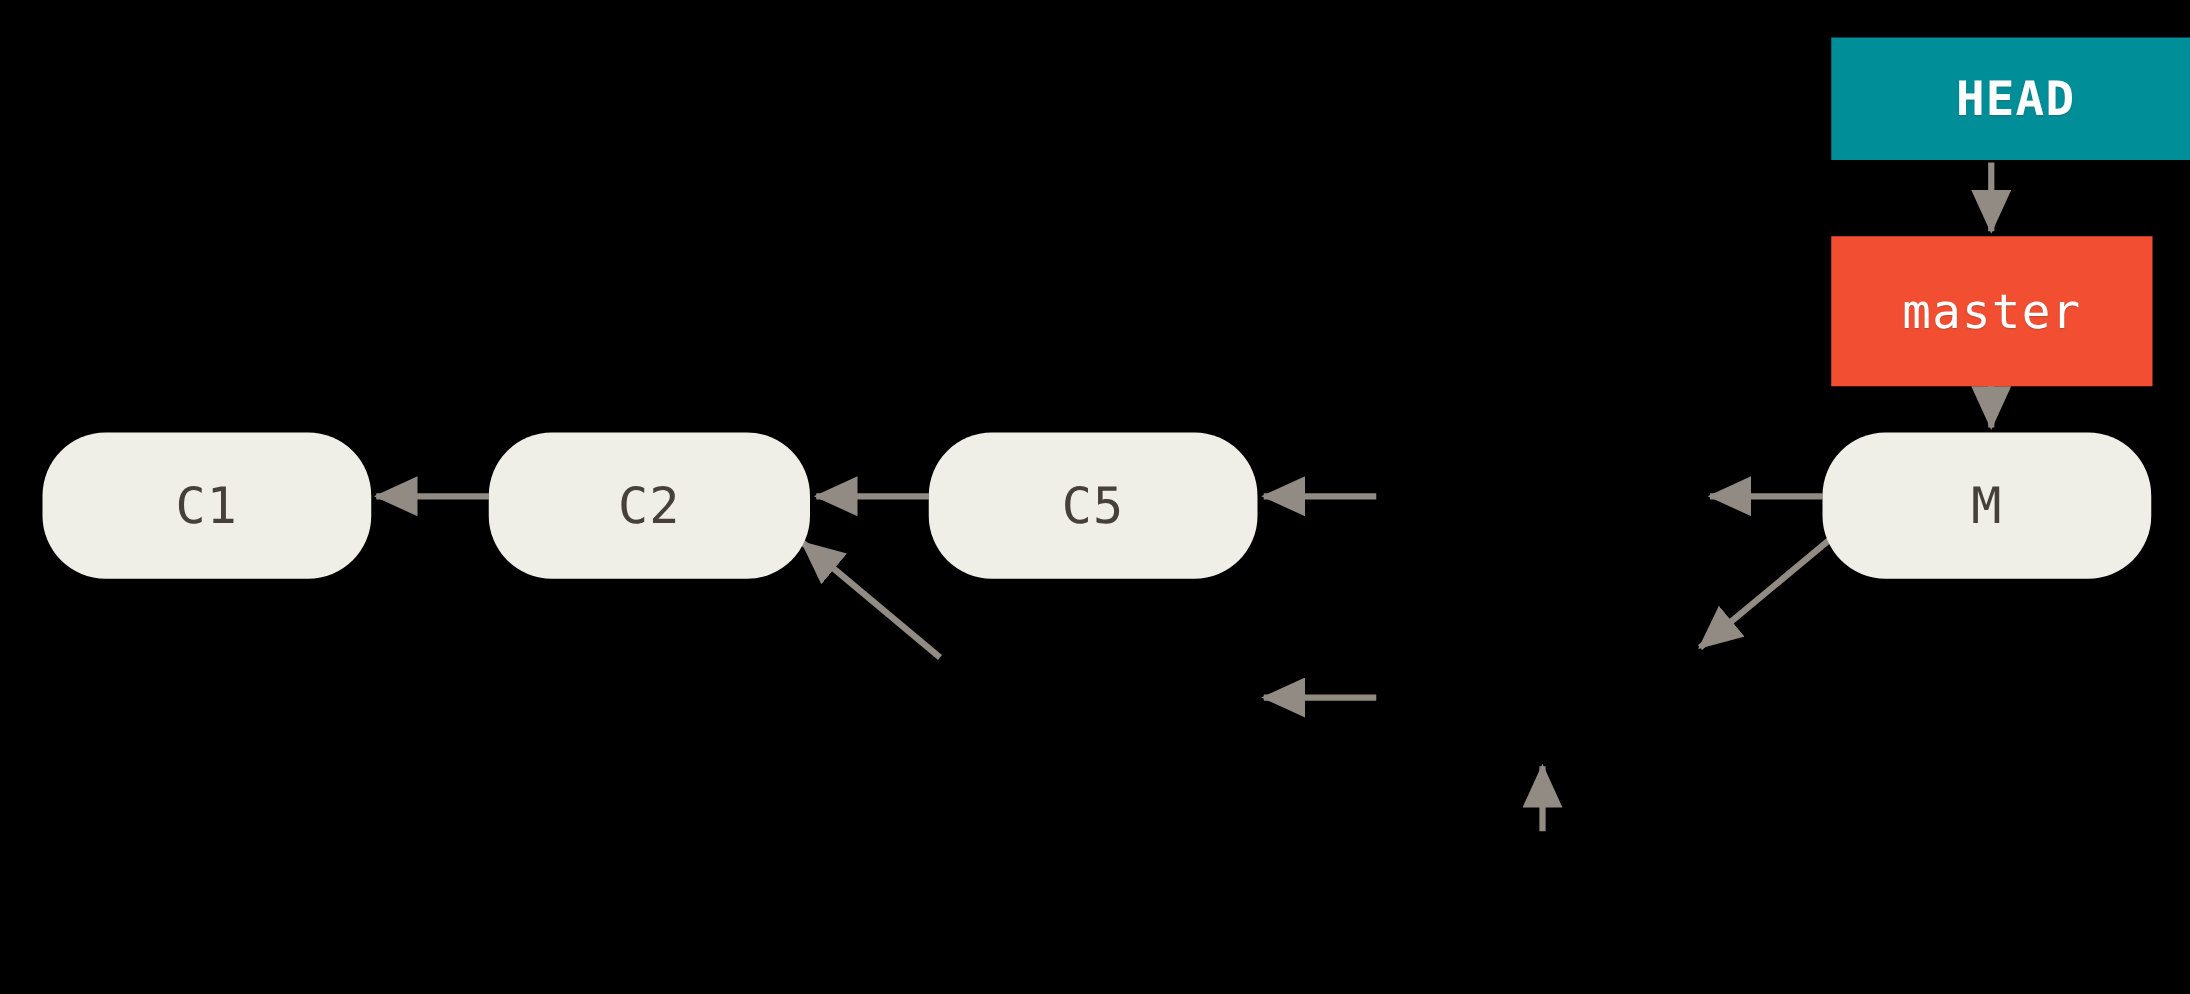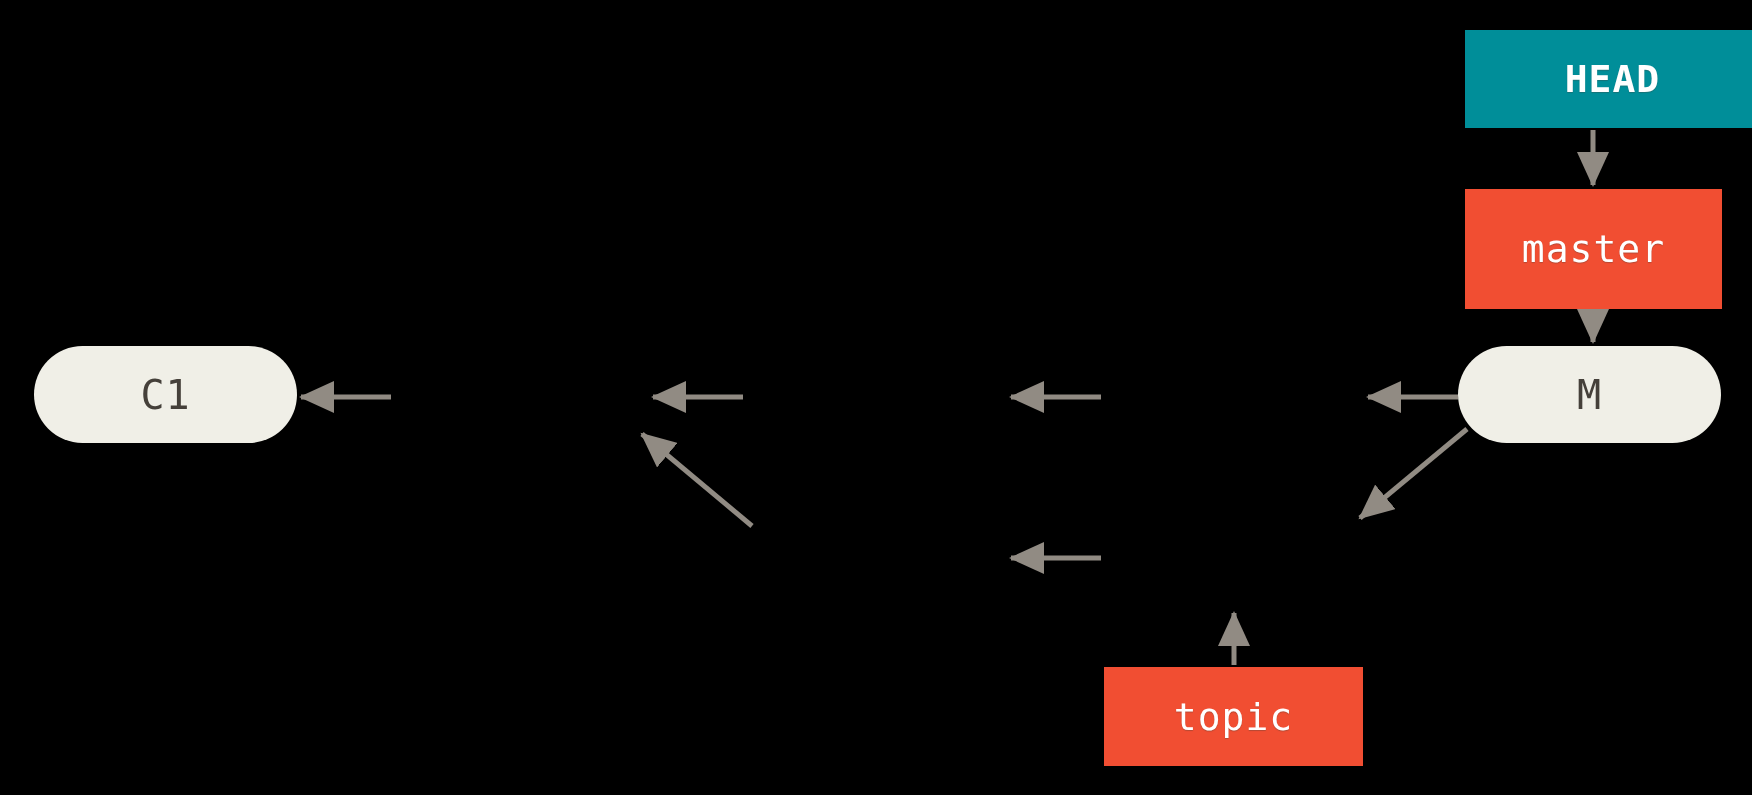--- a/index.html
+++ b/index.html
@@ -26,21 +26,21 @@
   .node {
     position: absolute;
     display: flex;
     align-items: center;
     justify-content: center;
     box-sizing: border-box;
     white-space: nowrap;
   }
   .commit {
     width: 263px;
-    height: 97px;
+    height: 117px;
     background: #f0efe7;
     border-radius: 50.5px;
     color: #45403a;
     font-size: 40px;
     letter-spacing: 1px;
   }
   .ref {
     color: #ffffff;
     font-size: 38px;
     letter-spacing: 1px;
@@ -84,24 +84,25 @@
       <line x1="1593" y1="130" x2="1593" y2="185" marker-end="url(#arrowhead)"></line>
       <line x1="1593" y1="288" x2="1593" y2="342" marker-end="url(#arrowhead)"></line>
       <line x1="1234" y1="665" x2="1234" y2="613" marker-end="url(#arrowhead)"></line>
     </g>
   </svg>
 
   <div class="node ref ref-head" id="ref-head">HEAD</div>
 
   <div class="node ref ref-branch" id="ref-master">master</div>
 
-  <div class="node ref ref-branch" id="ref-topic">topic</div>
 
   <div class="node commit" id="commit-c1">C1</div>
 
+  <div class="node commit" id="commit-c2">C2</div>
 
+  <div class="node commit" id="commit-c5">C5</div>
 
 
   <div class="node commit" id="commit-m">M</div>
 
 
 
 </div>
 
 </body></html>

